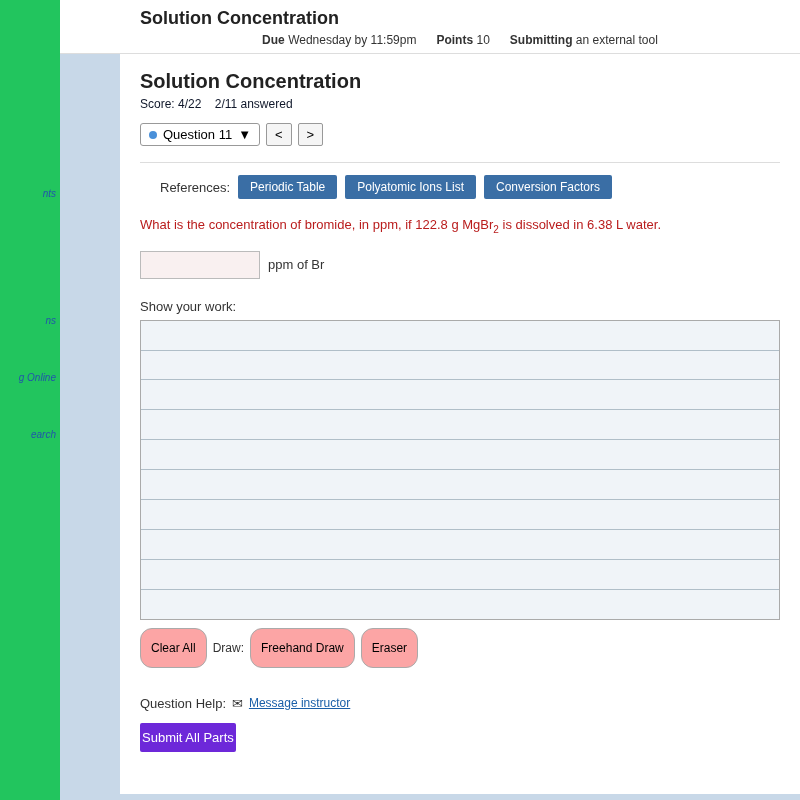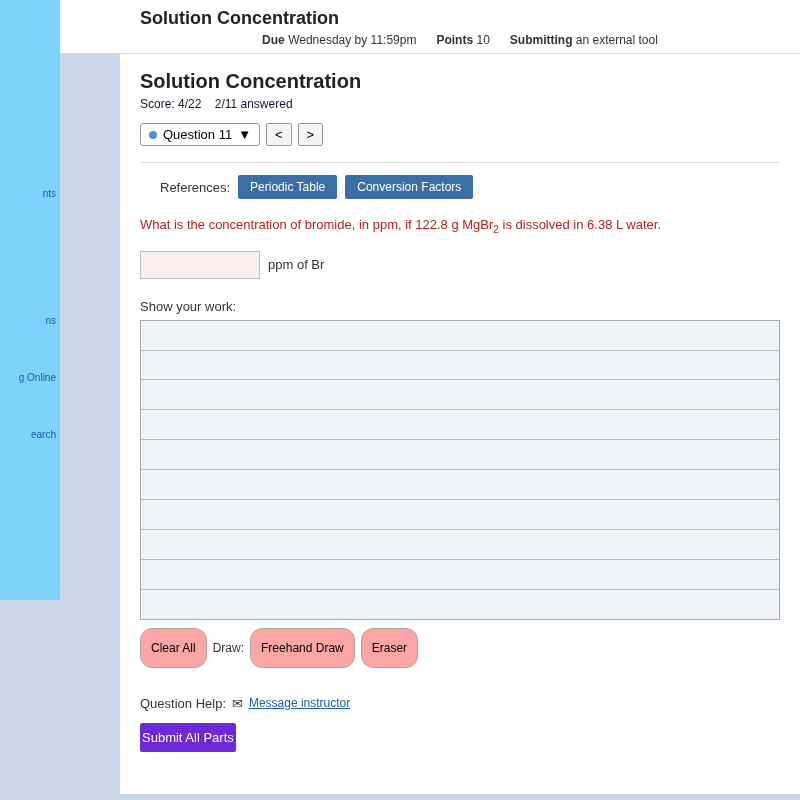--- a/index.html
+++ b/index.html
@@ -199,22 +199,23 @@
       padding: 7px 2px;
       font-size: 13px;
       cursor: pointer;
       border-radius: 2px;
     }
     .left-nav-items {
       position: absolute;
       left: 0;
       top: 0;
       width: 60px;
-      height: 600px;
-      background: #7dd3fc;
+      height: 800px;
+      background: #22c55e;
+      font-style: italic;
     }
     .left-nav-item {
       padding: 8px 4px;
       font-size: 10px;
       color: #2255aa;
       text-align: right;
       cursor: pointer;
     }
     .divider {
       border: none;
@@ -274,20 +275,21 @@
         <button class="nav-btn">&lt;</button>
         <button class="nav-btn">&gt;</button>
       </div>
 
       <hr class="divider">
 
       
       <div class="references-row">
         <span class="references-label">References:</span>
         <button class="ref-btn">Periodic Table</button>
+        <button class="ref-btn">Polyatomic Ions List</button>
         <button class="ref-btn">Conversion Factors</button>
       </div>
 
       
       <div class="question-text">
         <span>What is the concentration of bromide, in ppm, if 122.8 g MgBr</span><sub>2</sub><span> is dissolved in 6.38 L water.</span>
       </div>
 
       
       <div class="answer-row">

